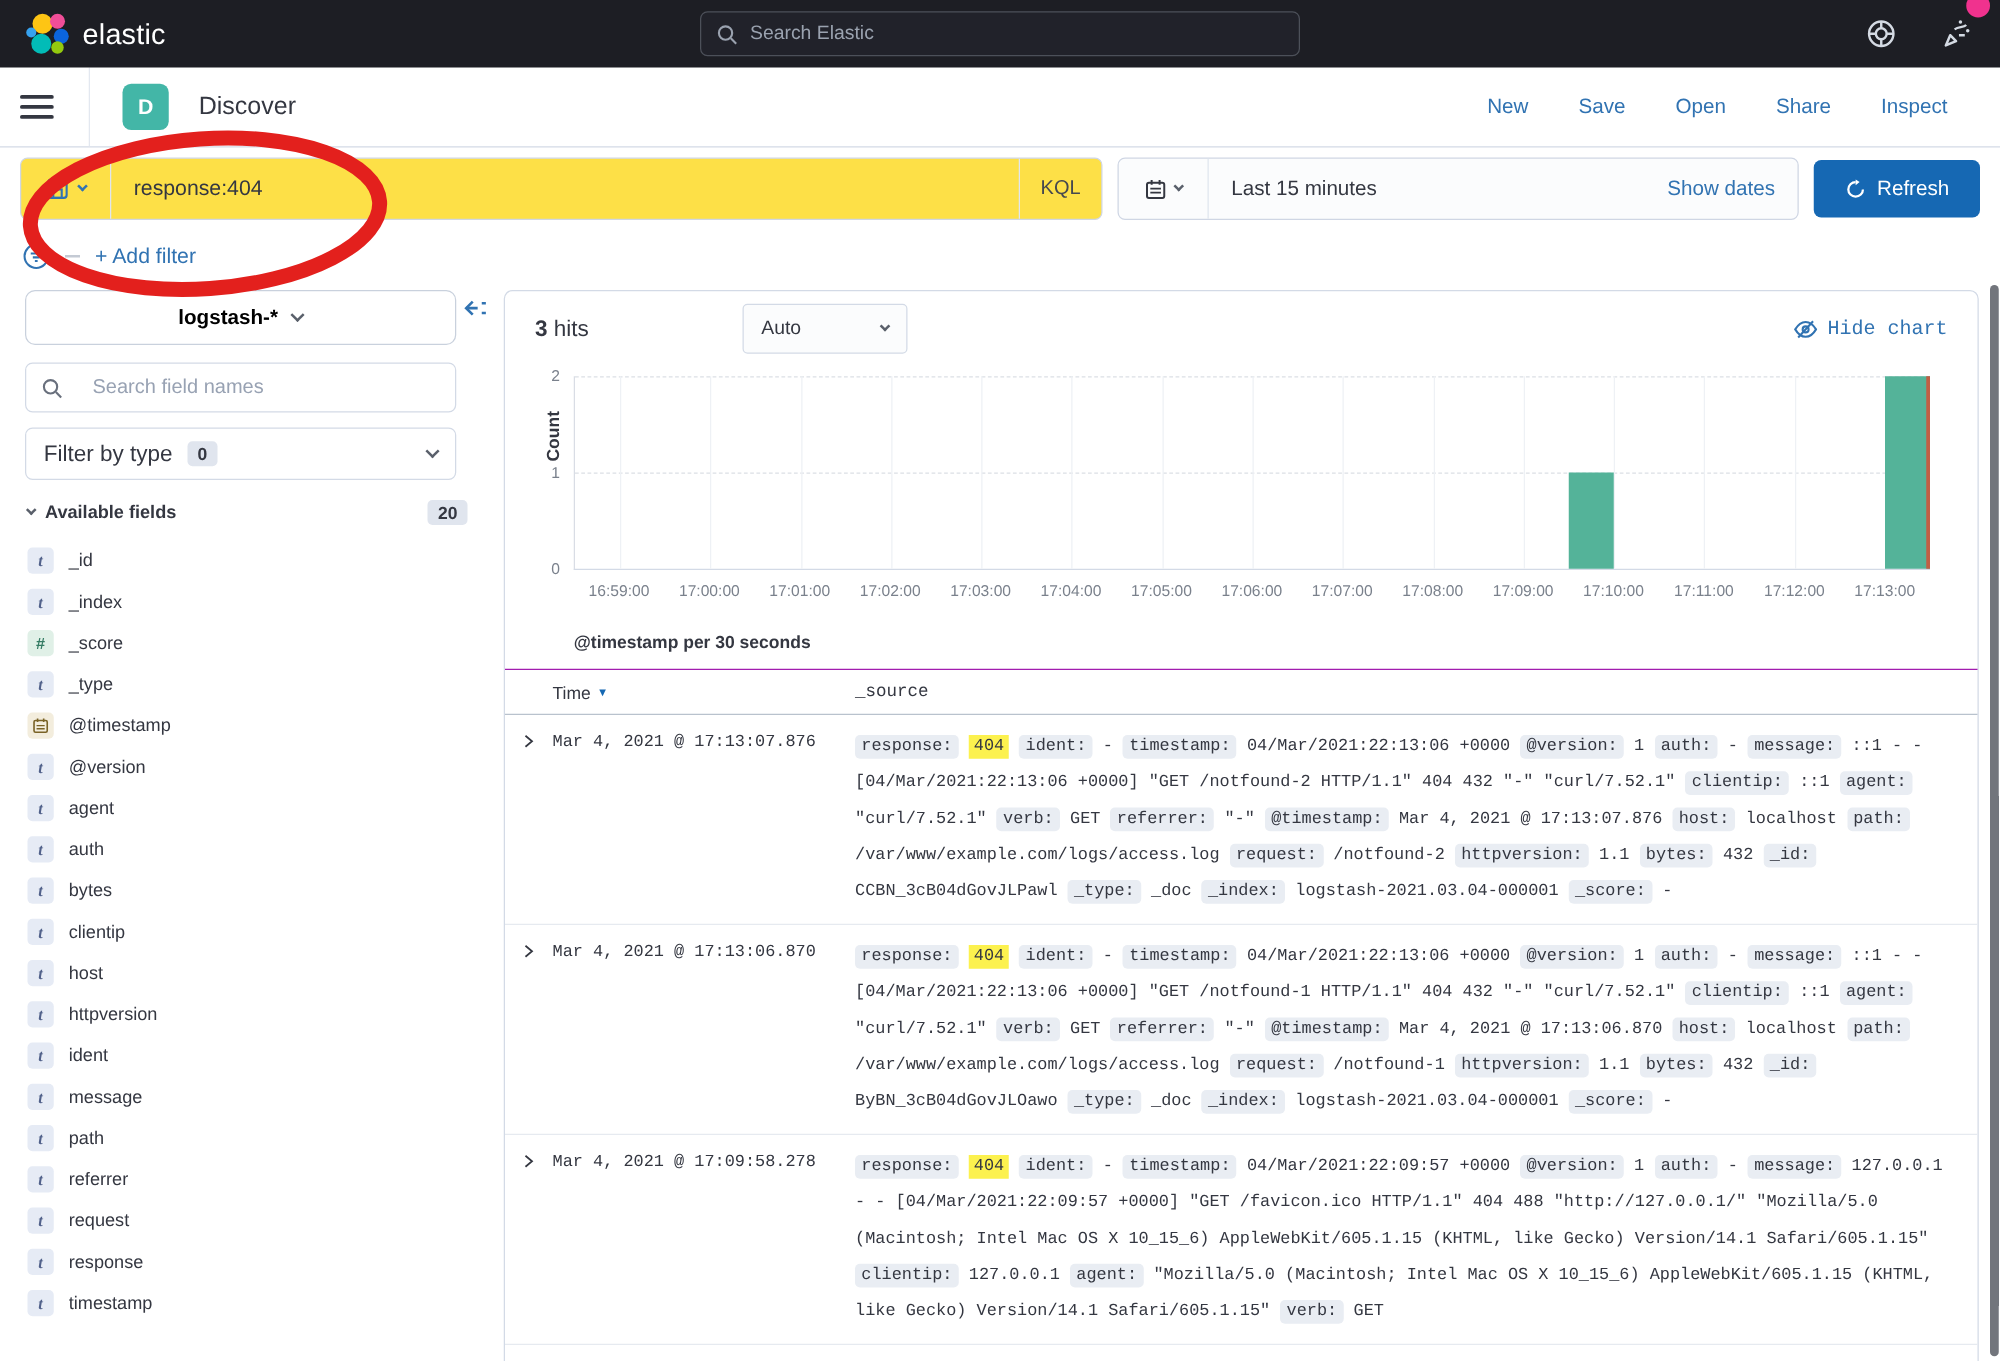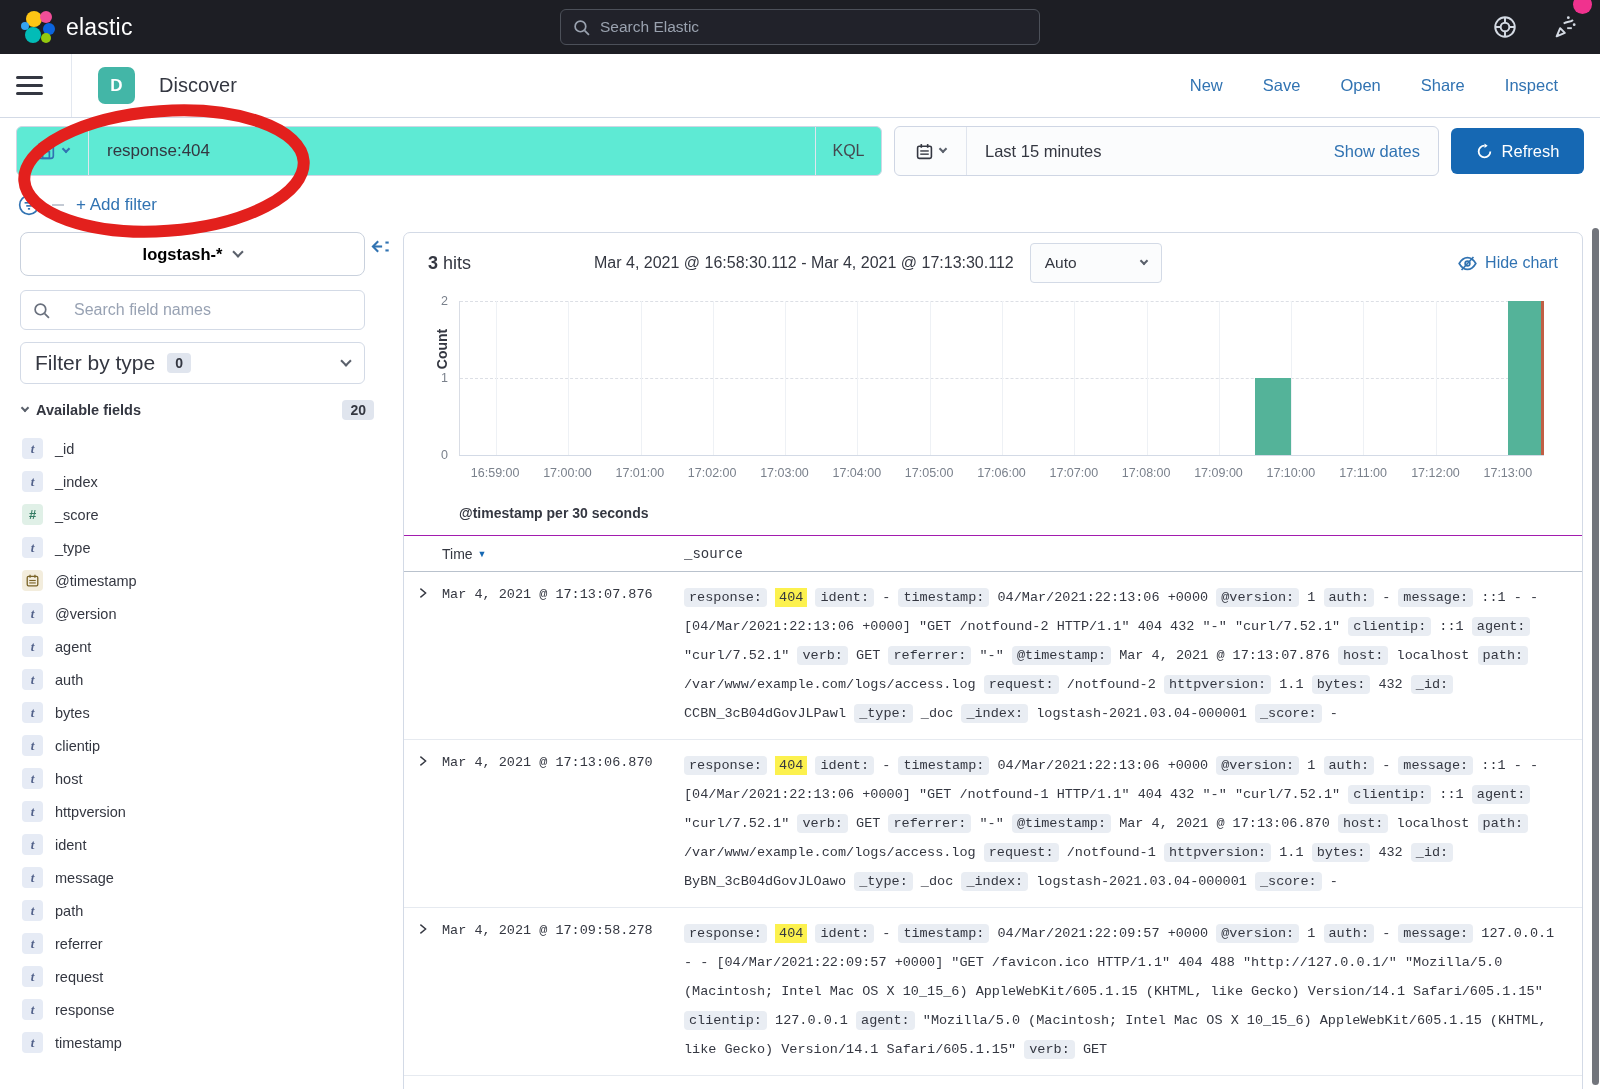--- a/index.html
+++ b/index.html
@@ -23,21 +23,21 @@
   .hamburger .bars { width:27px; }
   .hamburger .bars span { display:block; height:3px; background:#343741; border-radius:2px; margin:5px 0; }
   .app-icon { width:37px; height:37px; background:#43b6a7; border-radius:7px; color:#fff; font-weight:700;
     font-size:17px; display:flex; align-items:center; justify-content:center; margin:0 24px 0 26px; }
   .app-title { font-size:20px; }
   .appbar nav { margin-left:auto; display:flex; gap:40px; padding-right:26px; }
   .appbar nav a { color:#3173b2; font-size:16.5px; text-decoration:none; cursor:pointer; }
 
   
   .querybar { height:66px; display:flex; align-items:center; padding:0 16px; gap:12px; }
-  .query-box { flex:1; height:50px; border:1px solid #cfd6e4; border-radius:6px; background:#5eead4; display:flex; align-items:center; }
+  .query-box { flex:1; height:50px; border:1px solid #cfd6e4; border-radius:6px; background:#fde047; display:flex; align-items:center; }
   .query-left { width:72px; height:100%; display:flex; align-items:center; justify-content:center; gap:8px; border-right:1px solid #e0e5ee; }
   .query-text { padding:0 18px; font-size:17px; color:#343741; flex:1; }
   .kql { width:66px; text-align:center; font-size:16px; color:#45484f; border-left:1px solid #e0e5ee; height:100%; line-height:48px; cursor:pointer; }
   .date-box { width:545px; height:50px; border:1px solid #cfd6e4; border-radius:6px; background:#fbfcfd; display:flex; align-items:center; }
   .date-left { width:72px; height:100%; display:flex; align-items:center; justify-content:center; gap:7px; border-right:1px solid #e0e5ee; cursor:pointer; }
   .date-text { padding:0 18px; font-size:16.5px; }
   .show-dates { margin-left:auto; padding-right:18px; color:#3173b2; font-size:16.5px; cursor:pointer; }
   .refresh-btn { width:133px; height:46px; background:#1668b3; border:none; border-radius:6px; color:#fff;
     font-size:16.5px; display:flex; align-items:center; justify-content:center; gap:9px; cursor:pointer; }
 
@@ -50,21 +50,21 @@
   .content { display:flex; height:863px; overflow:hidden; }
   .sidebar { width:396px; position:relative; padding:6px 20px 0 20px; flex:none; }
   .collapse-ic { position:absolute; right:6px; top:10px; cursor:pointer; }
   .index-btn { width:345px; height:44px; border:1px solid #c9d1dd; border-radius:8px; background:#fff;
     display:flex; align-items:center; justify-content:center; gap:12px; font-size:16.5px; font-weight:700; cursor:pointer; }
   .field-search { margin-top:14px; width:345px; height:40px; border:1px solid #d3dae6; border-radius:6px;
     display:flex; align-items:center; gap:24px; padding:0 12px; }
   .field-search .ph { color:#98a2b3; font-size:16px; }
   .type-filter { margin-top:12px; width:345px; height:42px; border:1px solid #d3dae6; border-radius:6px;
     display:flex; align-items:center; gap:12px; padding:0 14px; cursor:pointer; }
-  .type-filter .lbl { font-size:21px; }
+  .type-filter .lbl { font-size:18px; }
   .count-badge { background:#e0e5ee; border-radius:4px; padding:2px 8px; font-size:14px; font-weight:700; }
   .avail-row { margin-top:16px; display:flex; align-items:center; gap:8px; padding:0 2px; }
   .avail-row .lbl { font-size:14.5px; font-weight:700; }
   .spacer { flex:1; }
   .fields { margin-top:12px; }
   .field-item { display:flex; align-items:center; gap:12px; padding:6px 2px; height:33px; cursor:pointer; }
   .field-item .name { font-size:14.5px; }
   .tbadge { width:21px; height:21px; border-radius:4px; display:flex; align-items:center; justify-content:center;
     font-size:13px; flex:none; }
   .tbadge.t { background:#e6ebf5; color:#51618a; font-family:"Liberation Serif",serif; font-style:italic; font-weight:700; }
@@ -72,21 +72,21 @@
   .tbadge.date { background:#f3eddd; color:#7a6327; }
 
   
   .panel { flex:1; margin:6px 17px 0 7px; border:1px solid #d3dae6; border-radius:7px; background:#fff; height:1020px; position:relative; }
   .hits-row { height:48px; display:flex; align-items:center; padding:12px 24px 0 24px; gap:16px; }
   .hits { font-size:18px; width:150px; }
   .hits b { font-weight:700; }
   .range { font-size:16px; font-weight:500; }
   .interval-select { width:132px; height:40px; border:1px solid #d3dae6; border-radius:4px; background:#fbfcfd;
     display:flex; align-items:center; padding:0 14px; font-size:15.5px; cursor:pointer; }
-  .hide-chart { margin-left:auto; color:#3173b2; font-size:16px; display:flex; align-items:center; gap:8px; cursor:pointer; }
+  .hide-chart { margin-left:auto; color:#3173b2; font-size:16px; display:flex; align-items:center; gap:8px; cursor:pointer;font-family:Liberation Mono, monospace; }
 
   .chart-block { position:relative; height:254px; }
   .ylab { position:absolute; left:-2px; top:60px; transform:rotate(-90deg); transform-origin:center;
     font-size:14px; font-weight:700; width:80px; text-align:center; }
   .plot { position:absolute; left:55px; right:38px; top:20px; height:155px;
     border-left:1px solid #d9dde5; border-bottom:1px solid #d3dae6; }
   .vgrid { position:absolute; top:0; bottom:0; width:1px; background:#eef1f5; }
   .hgrid { position:absolute; left:0; right:0; border-top:1px dashed #dcdfe5; }
   .ytick { position:absolute; right:calc(100% + 12px); font-size:12.5px; color:#7a818c; transform:translateY(-50%); }
   .bar { position:absolute; bottom:0; background:#54B399; }
@@ -349,21 +349,20 @@
         <div class="field-item">
           <span class="tbadge t">t</span>
           <span class="name">timestamp</span>
         </div>
       </div>
   </aside>
 
   <main class="panel">
     <div class="hits-row">
       <span class="hits"><b>3</b> <span>hits</span></span>
-      <span class="range">Mar 4, 2021 @ 16:58:30.112 - Mar 4, 2021 @ 17:13:30.112</span>
       <span class="interval-select">
         <span>Auto</span>
         <span class="spacer"></span>
         <span class="chev sm"></span>
       </span>
       <span class="hide-chart">
         <svg width="19" height="19" viewBox="0 0 16 16">
           <path d="M1 8 C3 4.6 5.4 3 8 3 C10.6 3 13 4.6 15 8 C13 11.4 10.6 13 8 13 C5.4 13 3 11.4 1 8 Z" fill="none" stroke="#3173b2" stroke-width="1.4"></path>
           <circle cx="8" cy="8" r="2" fill="none" stroke="#3173b2" stroke-width="1.4"></circle>
           <line x1="3" y1="13.5" x2="13" y2="2.5" stroke="#3173b2" stroke-width="1.4"></line>

